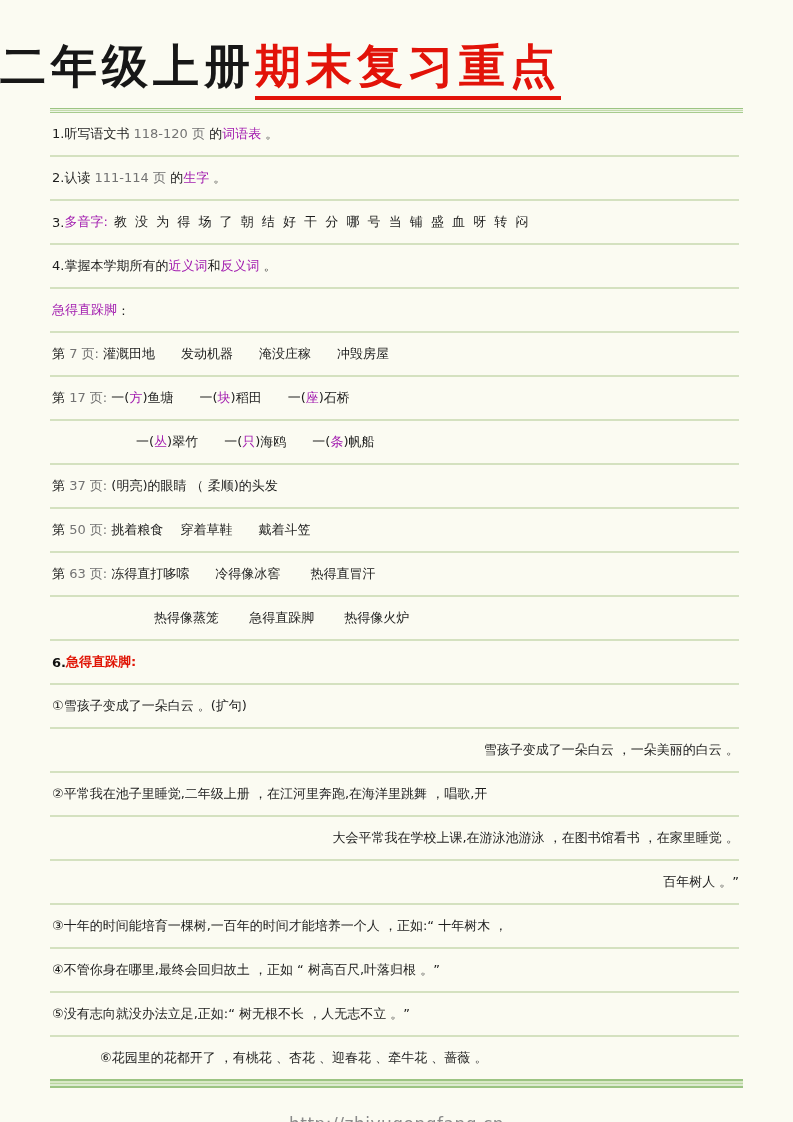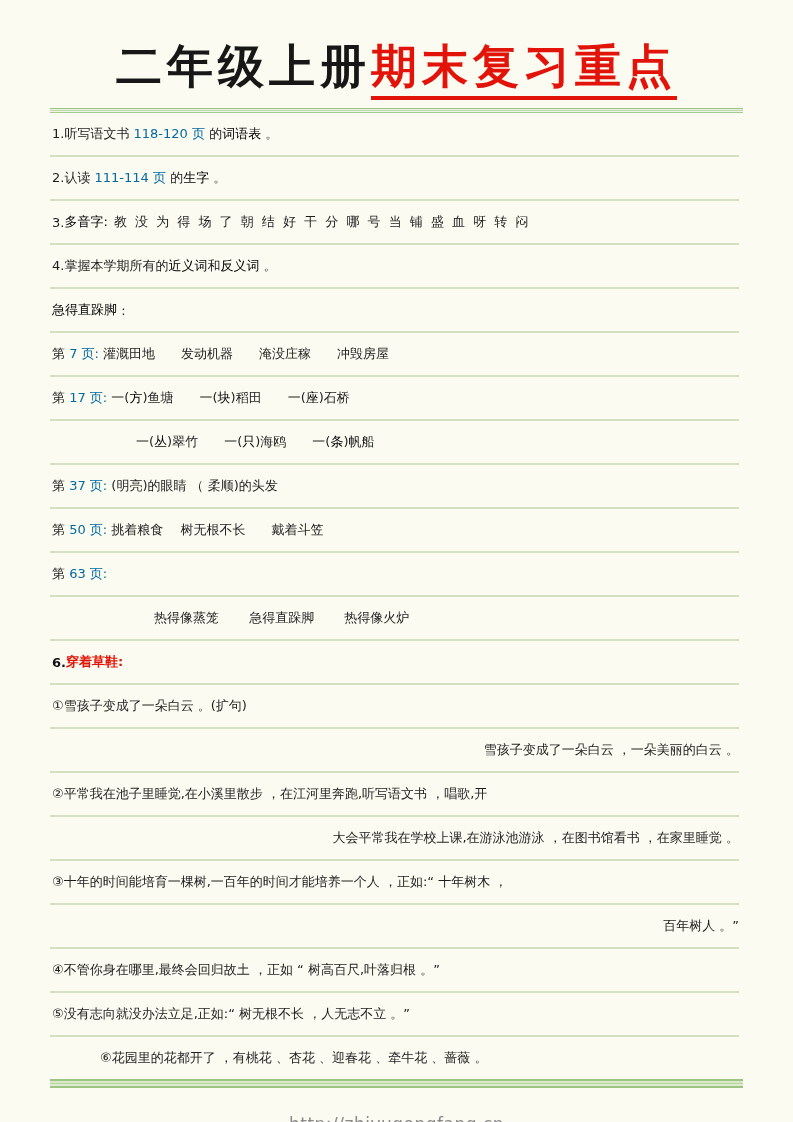--- a/index.html
+++ b/index.html
@@ -6,21 +6,20 @@
   body{
     width:793px;height:1122px;
     background:#fbfbf2;
     font-family:"DejaVu Sans",sans-serif;
     overflow:hidden;
   }
   .page{width:793px;height:1122px;position:relative;}
   
   .title{
     padding-top:36px;height:72px;
-    text-align:center;
     font-size:46px;font-weight:bold;letter-spacing:5px;
     white-space:nowrap;
     border-radius:23px;
   }
   .title .t-black{color:#171717;}
   .title .t-red{color:#e21309;border-bottom:4px solid #e21309;padding-bottom:3px;}
   
   .band{margin:0 50px;}
   .band.thin-double{
     height:5px;
@@ -35,22 +34,22 @@
   .row{
     height:42px;
     display:flex;align-items:center;
     border-bottom:2px solid #d4e1c0;
     font-size:13px;color:#1d1d1d;
     white-space:pre;overflow:hidden;
   }
   .row:last-child{border-bottom:none;margin-left:48px;}
   .seg{white-space:pre;}
   .c-k{color:#1d1d1d;}
-  .c-b{color:#0369a1;}
-  .c-r{color:#000000;}
+  .c-b{color:#737373;}
+  .c-r{color:#a21caf;}
   .c-kb{color:#111;font-weight:bold;}
   .c-rb{color:#e01506;font-weight:bold;}
   .spread{letter-spacing:2px;text-align:right;}
   .ind-0{padding-left:2px;}
   .ind-1{padding-left:26px;justify-content:flex-end;}
   .ind-2{padding-left:86px;}
   .ind-3{padding-left:104px;}
   
   .footer{
     margin-top:26px;text-align:center;
@@ -71,30 +70,30 @@
   <div class="content" id="content">
       <div class="row ind-0"><span class="seg c-k">1.听写语文书 </span><span class="seg c-b">118-120 页 </span><span class="seg c-k">的</span><span class="seg c-r">词语表</span><span class="seg c-k"> 。</span></div>
       <div class="row ind-0"><span class="seg c-k">2.认读 </span><span class="seg c-b">111-114 页 </span><span class="seg c-k">的</span><span class="seg c-r">生字</span><span class="seg c-k"> 。</span></div>
       <div class="row ind-0"><span class="seg c-k">3.</span><span class="seg c-r">多音字:</span><span class="seg c-k spread"> 教 没 为 得 场 了 朝 结 好 干 分 哪 号 当 铺 盛 血 呀 转 闷</span></div>
       <div class="row ind-0"><span class="seg c-k">4.掌握本学期所有的</span><span class="seg c-r">近义词</span><span class="seg c-k">和</span><span class="seg c-r">反义词</span><span class="seg c-k"> 。</span></div>
       <div class="row ind-0"><span class="seg c-r">急得直跺脚</span><span class="seg c-k"> :</span></div>
       <div class="row ind-0"><span class="seg c-k">第 </span><span class="seg c-b">7 页:</span><span class="seg c-k"> 灌溉田地　　发动机器　　淹没庄稼　　冲毁房屋</span></div>
       <div class="row ind-0"><span class="seg c-k">第 </span><span class="seg c-b">17 页:</span><span class="seg c-k"> 一(</span><span class="seg c-r">方</span><span class="seg c-k">)鱼塘　　一(</span><span class="seg c-r">块</span><span class="seg c-k">)稻田　　一(</span><span class="seg c-r">座</span><span class="seg c-k">)石桥</span></div>
       <div class="row ind-2"><span class="seg c-k">一(</span><span class="seg c-r">丛</span><span class="seg c-k">)翠竹　　一(</span><span class="seg c-r">只</span><span class="seg c-k">)海鸥　　一(</span><span class="seg c-r">条</span><span class="seg c-k">)帆船</span></div>
       <div class="row ind-0"><span class="seg c-k">第 </span><span class="seg c-b">37 页:</span><span class="seg c-k"> (明亮)的眼睛 （ 柔顺)的头发</span></div>
-      <div class="row ind-0"><span class="seg c-k">第 </span><span class="seg c-b">50 页:</span><span class="seg c-k"> 挑着粮食　 树无根不长　　戴着斗笠</span></div>
-      <div class="row ind-0"><span class="seg c-k">第 </span><span class="seg c-b">63 页:</span></div>
+      <div class="row ind-0"><span class="seg c-k">第 </span><span class="seg c-b">50 页:</span><span class="seg c-k"> 挑着粮食　 穿着草鞋　　戴着斗笠</span></div>
+      <div class="row ind-0"><span class="seg c-k">第 </span><span class="seg c-b">63 页:</span><span class="seg c-k"> 冻得直打哆嗦　　冷得像冰窖　　 热得直冒汗</span></div>
       <div class="row ind-3"><span class="seg c-k">热得像蒸笼　　 急得直跺脚　　 热得像火炉</span></div>
-      <div class="row ind-0"><span class="seg c-kb">6.</span><span class="seg c-rb">穿着草鞋:</span></div>
+      <div class="row ind-0"><span class="seg c-kb">6.</span><span class="seg c-rb">急得直跺脚:</span></div>
       <div class="row ind-0"><span class="seg c-k">①雪孩子变成了一朵白云 。(扩句)</span></div>
       <div class="row ind-1"><span class="seg c-k">雪孩子变成了一朵白云 ，一朵美丽的白云 。</span></div>
-      <div class="row ind-0"><span class="seg c-k">②平常我在池子里睡觉,在小溪里散步 ，在江河里奔跑,听写语文书 ，唱歌,开</span></div>
+      <div class="row ind-0"><span class="seg c-k">②平常我在池子里睡觉,二年级上册 ，在江河里奔跑,在海洋里跳舞 ，唱歌,开</span></div>
       <div class="row ind-1"><span class="seg c-k">大会平常我在学校上课,在游泳池游泳 ，在图书馆看书 ，在家里睡觉 。</span></div>
+      <div class="row ind-1"><span class="seg c-k">百年树人 。”</span></div>
       <div class="row ind-0"><span class="seg c-k">③十年的时间能培育一棵树,一百年的时间才能培养一个人 ，正如:“ 十年树木 ，</span></div>
-      <div class="row ind-1"><span class="seg c-k">百年树人 。”</span></div>
       <div class="row ind-0"><span class="seg c-k">④不管你身在哪里,最终会回归故土 ，正如 “ 树高百尺,叶落归根 。”</span></div>
       <div class="row ind-0"><span class="seg c-k">⑤没有志向就没办法立足,正如:“ 树无根不长 ，人无志不立 。”</span></div>
       <div class="row ind-0"><span class="seg c-k">⑥花园里的花都开了 ，有桃花 、杏花 、迎春花 、牵牛花 、蔷薇 。</span></div>
     </div>
 
   <div class="band thick"></div>
 
   <div class="footer">
     <span>http://zhiyugongfang.cn</span>
   </div>

